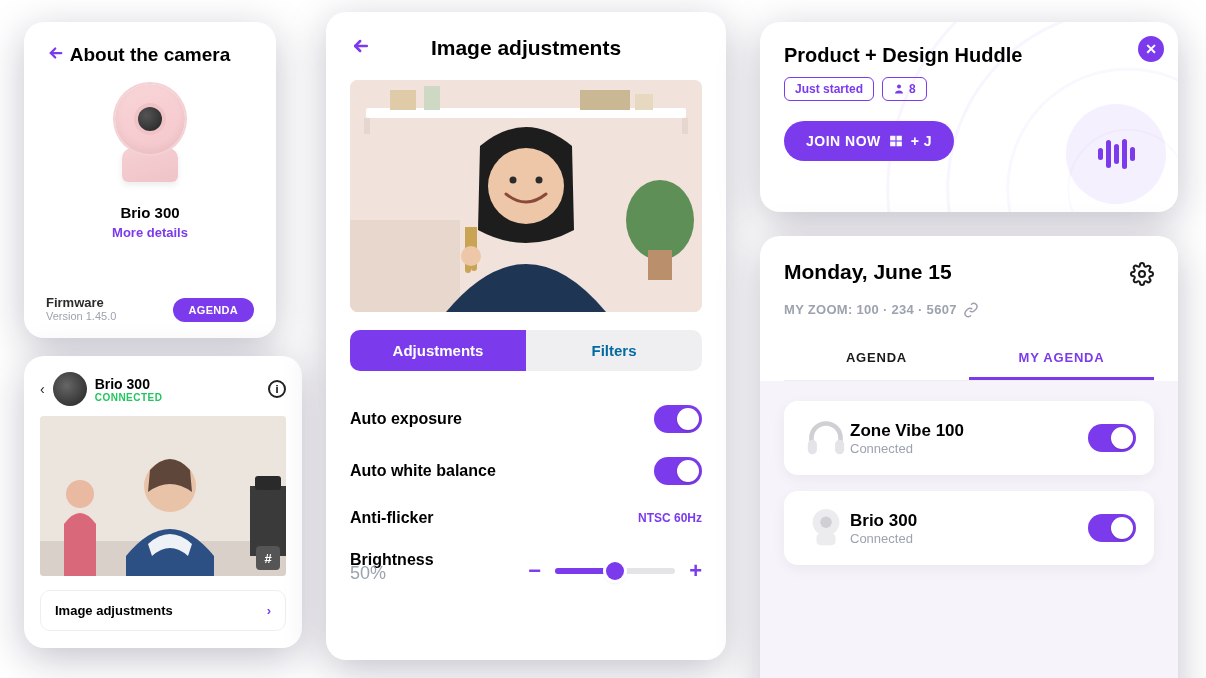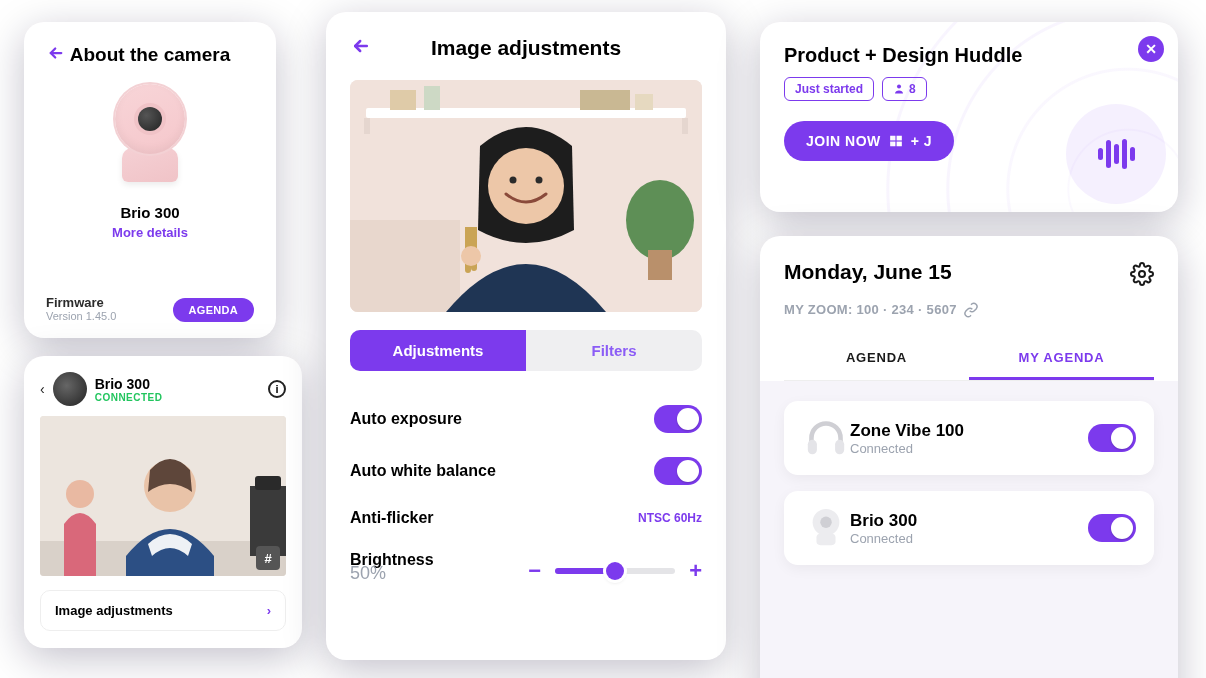--- a/index.html
+++ b/index.html
@@ -47,21 +47,21 @@
   .hash-chip { position: absolute; right: 6px; bottom: 6px; width: 24px; height: 24px; background: #555; border-radius: 4px; color: #fff; display: flex; align-items: center; justify-content: center; font-weight: 800; font-size: 13px; }
   .preview-row { margin-top: 14px; border: 1px solid #eee; border-radius: 10px; padding: 12px 14px; display: flex; align-items: center; justify-content: space-between; font-size: 13px; font-weight: 600; cursor: pointer; }
   .preview-row .chev-r { color: var(--purple); font-weight: 900; }
 
   
   #adjustments { left: 326px; top: 12px; width: 400px; height: 648px; padding: 24px; }
   #adjustments .back-arrow { left: 24px; top: 24px; }
   #adjustments h2 { text-align: center; font-size: 21px; font-weight: 800; margin-bottom: 20px; }
   .big-preview { width: 100%; height: 232px; border-radius: 8px; background: #f2e4de; overflow: hidden; position: relative; margin-bottom: 18px; }
   .seg { display: flex; background: #efeff1; border-radius: 10px; overflow: hidden; margin-bottom: 22px; }
-  .seg button { flex: 1; border: none; padding: 12px 0; font-size: 15px; font-weight: 800; cursor: pointer; background: transparent; color: #8b5cf6; }
+  .seg button { flex: 1; border: none; padding: 12px 0; font-size: 15px; font-weight: 800; cursor: pointer; background: transparent; color: #0369a1; }
   .seg button.active { background: var(--purple); color: #fff; }
   .setting-row { display: flex; align-items: center; justify-content: space-between; padding: 12px 0; }
   .setting-label { font-size: 16px; font-weight: 600; }
   .setting-sub { font-size: 18px; color: var(--text-gray); margin-top: -6px; }
   .toggle { width: 48px; height: 28px; background: var(--purple); border-radius: 999px; position: relative; cursor: pointer; }
   .toggle::after { content: ''; width: 22px; height: 22px; background: #fff; border-radius: 50%; position: absolute; top: 3px; right: 3px; box-shadow: 0 1px 2px rgba(0,0,0,.2); }
   .dropdown-val { color: var(--purple); font-weight: 700; font-size: 12px; cursor: pointer; }
   .slider-row { display: flex; align-items: center; gap: 14px; }
   .slider-row .minus, .slider-row .plus { color: var(--purple); font-size: 22px; font-weight: 800; cursor: pointer; }
   .slider { width: 120px; height: 6px; background: #e4e4e7; border-radius: 4px; position: relative; }

